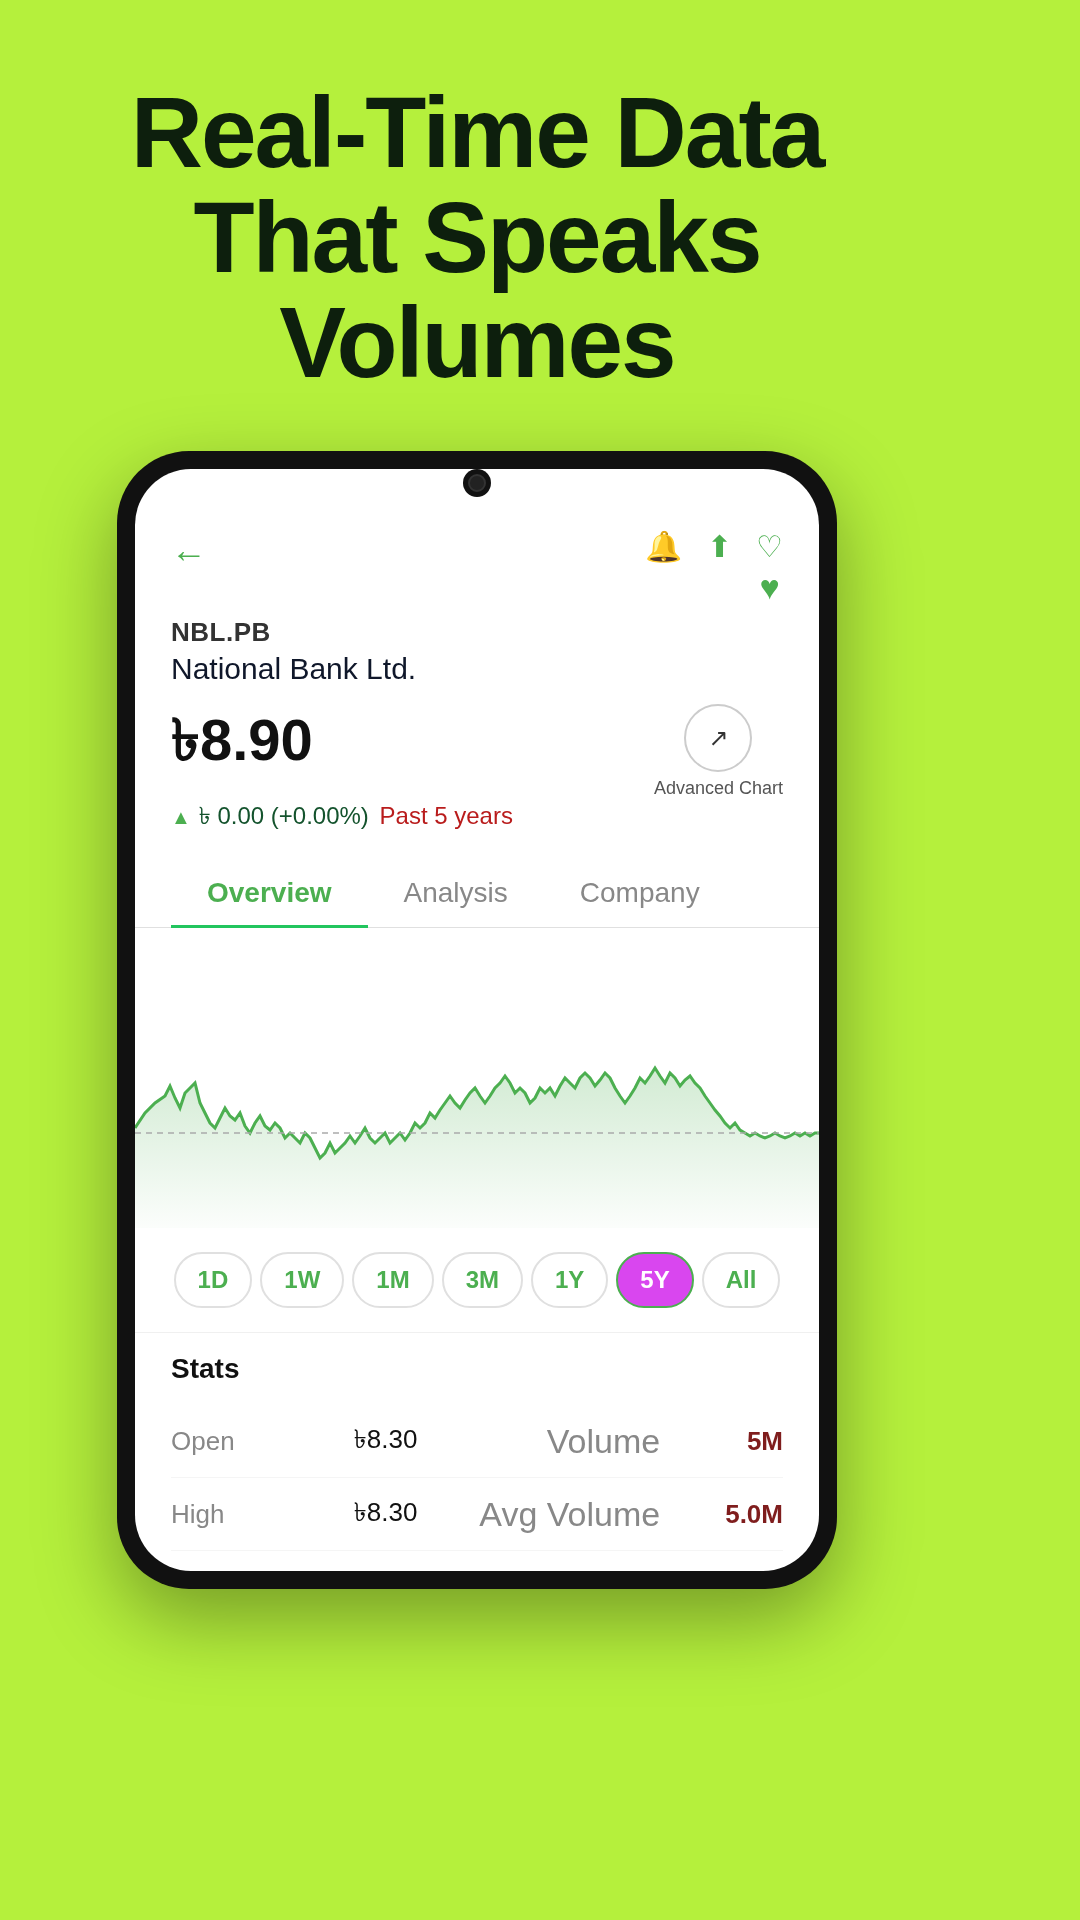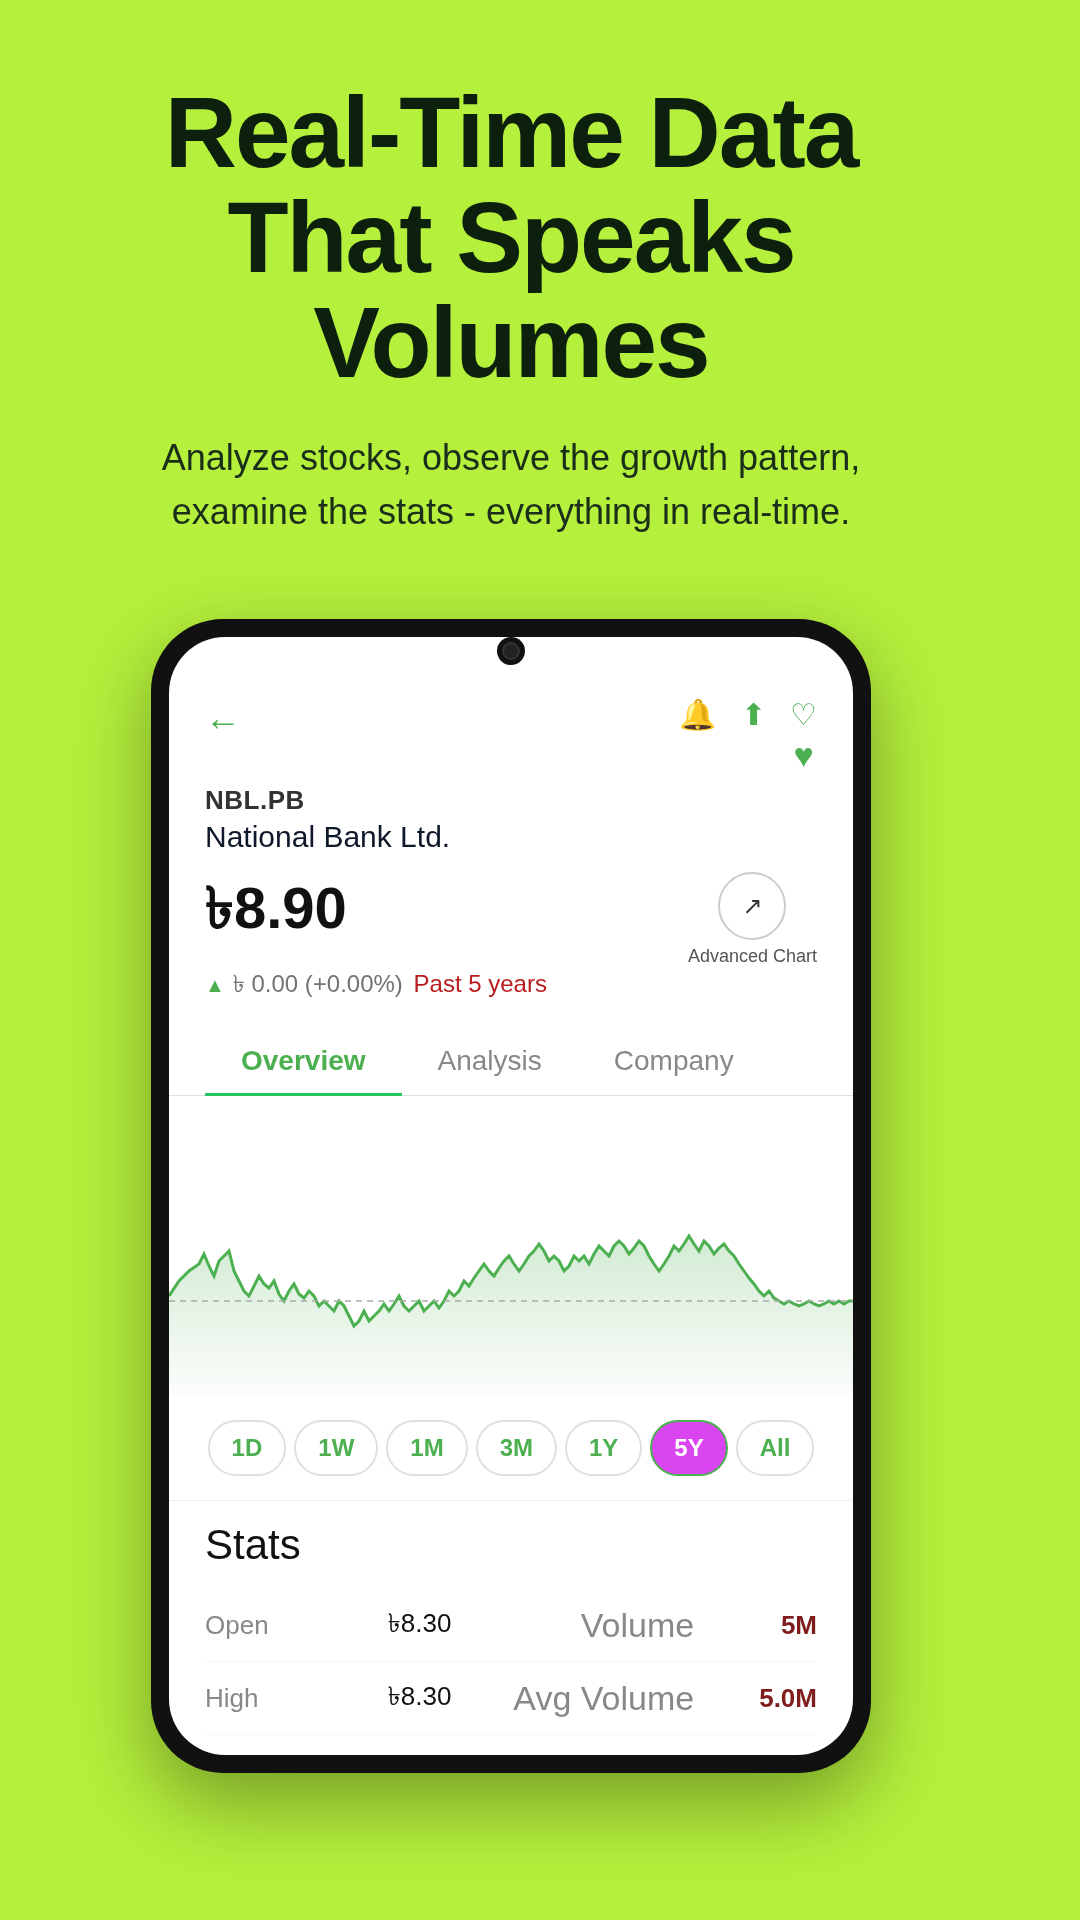--- a/index.html
+++ b/index.html
@@ -14,21 +14,20 @@
     }
 
     .page-wrapper {
       width: 954px;
       min-height: 1920px;
       background-color: #b5f03c;
       display: flex;
       flex-direction: column;
       align-items: center;
       padding: 80px 60px 60px;
-      margin-left: 34px;
     }
 
     .headline {
       font-size: 100px;
       font-weight: 900;
       color: #0d1f0d;
       text-align: center;
       line-height: 1.05;
       margin-bottom: 36px;
       letter-spacing: -2px;
@@ -210,21 +209,21 @@
       color: #4caf50;
       font-size: 20px;
     }
 
     .price-change {
       font-size: 24px;
       color: #555;
     }
 
     .price-change-green {
-      color: #737373;
+      color: #14532d;
     }
 
     .time-period {
       font-size: 24px;
       color: #b91c1c;
       margin-left: 4px;
     }
 
     
     .tabs-row {
@@ -287,22 +286,22 @@
       border-color: #4caf50;
     }
 
     
     .stats-section {
       padding: 20px 36px;
       border-top: 1px solid #f0f0f0;
     }
 
     .stats-title {
-      font-size: 42px;
-      font-weight: 400;
+      font-size: 28px;
+      font-weight: 700;
       color: #111;
       margin-bottom: 20px;
     }
 
     .stats-row {
       display: flex;
       justify-content: space-between;
       align-items: center;
       padding: 14px 0;
       border-bottom: 1px solid #f5f5f5;
@@ -334,21 +333,20 @@
       text-align: right;
       width: 80px;
     }
   </style>
 </head>
 <body>
 
 <div class="page-wrapper">
 
   <h1 class="headline">Real-Time Data That Speaks Volumes</h1>
-  <p class="subtitle">Analyze stocks, observe the growth pattern, examine the stats - everything in real-time.</p>
 
   <div class="phone-container">
     <div class="phone-outer">
 
       <div class="phone-notch">
         <div class="phone-camera"></div>
       </div>
 
       <div class="phone-inner">
         <div class="screen">

